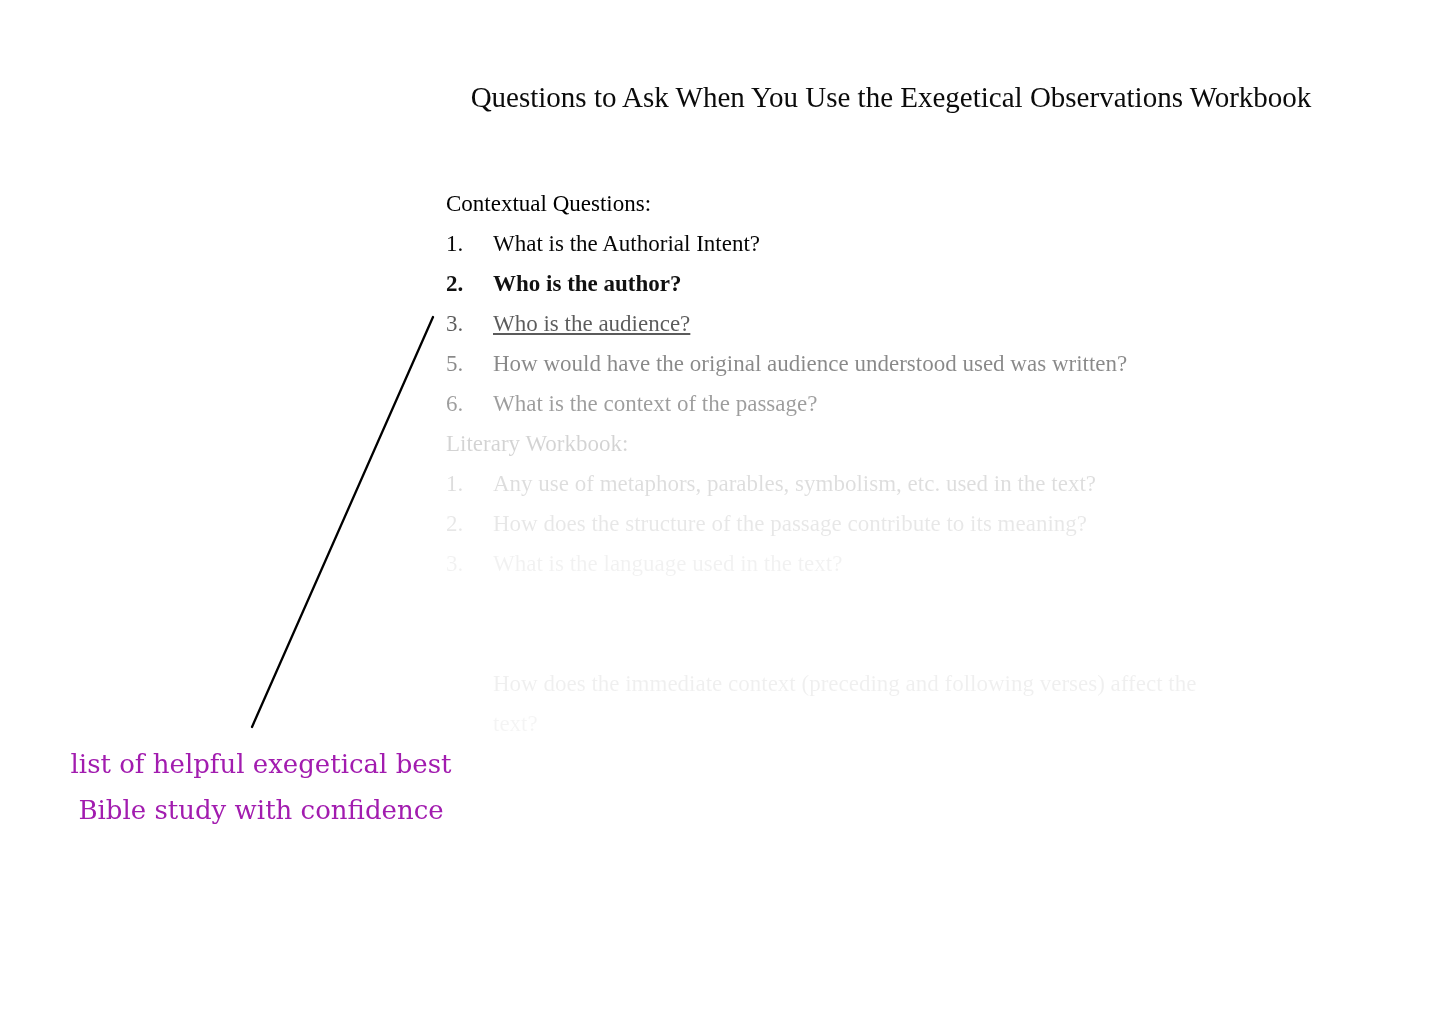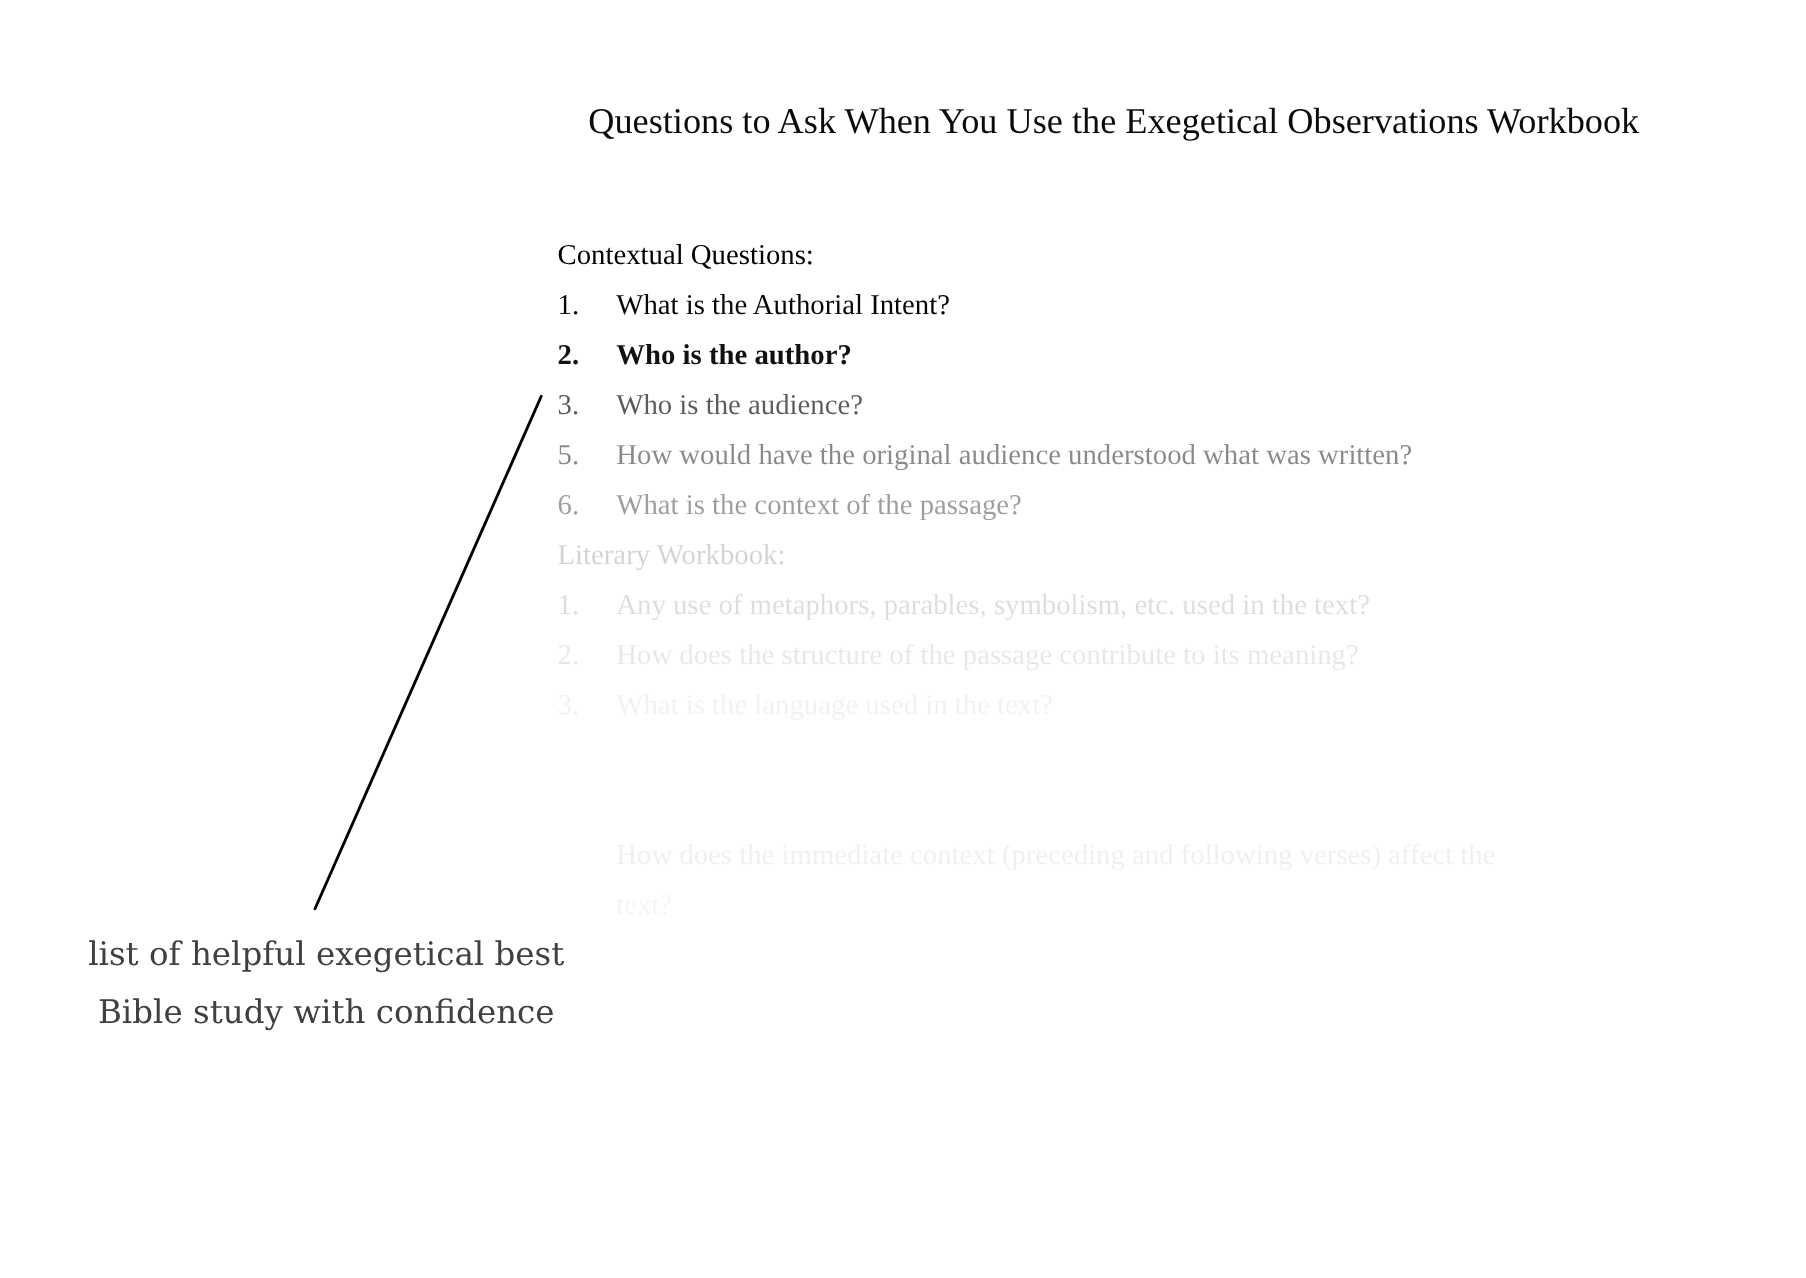--- a/index.html
+++ b/index.html
@@ -47,21 +47,21 @@
   }
   .doc-row.cont {
     padding-left: 47px;
   }
   .spacer-80 { height: 80px; }
 
   
   .o100 { opacity: 1; }
   .o97  { opacity: 0.97; }
   .o93  { opacity: 0.93; font-weight: bold; }
-  .o64  { opacity: 0.64; }
+  .o64  { opacity: 0.64; text-decoration: underline; }
   .o55  { opacity: 0.55; }
   .o46  { opacity: 0.46; }
   .o38  { opacity: 0.38; }
   .o22  { opacity: 0.22; }
   .o17  { opacity: 0.17; }
   .o13  { opacity: 0.13; }
   .o09  { opacity: 0.09; }
   .o06  { opacity: 0.06; }
   .o05  { opacity: 0.05; }
   .o04  { opacity: 0.04; }
@@ -77,21 +77,21 @@
   
   .annotation {
     position: absolute;
     left: 1px;
     top: 741px;
     width: 520px;
     text-align: center;
     font-family: "DejaVu Serif", serif;
     font-size: 26px;
     line-height: 46px;
-    color: #404040;
+    color: #a21caf;
   }
   .annotation div { white-space: nowrap; }
 </style>
 </head>
 <body>
 
 <div class="page">
 
   <div class="doc-title">Questions to Ask When You Use the Exegetical Observations Workbook</div>
 
@@ -102,21 +102,21 @@
     <div class="doc-row o97">
       <span class="num">1.</span><span class="txt">What is the Authorial Intent?</span>
     </div>
     <div class="doc-row o93">
       <span class="num">2.</span><span class="txt">Who is the author?</span>
     </div>
     <div class="doc-row o64">
       <span class="num">3.</span><span class="txt">Who is the audience?</span>
     </div>
     <div class="doc-row o46">
-      <span class="num">5.</span><span class="txt">How would have the original audience understood what was written?</span>
+      <span class="num">5.</span><span class="txt">How would have the original audience understood used was written?</span>
     </div>
     <div class="doc-row o38">
       <span class="num">6.</span><span class="txt">What is the context of the passage?</span>
     </div>
 
     <div class="doc-row o17">Literary Workbook:</div>
 
     <div class="doc-row o13">
       <span class="num">1.</span><span class="txt">Any use of metaphors, parables, symbolism, etc. used in the text?</span>
     </div>

